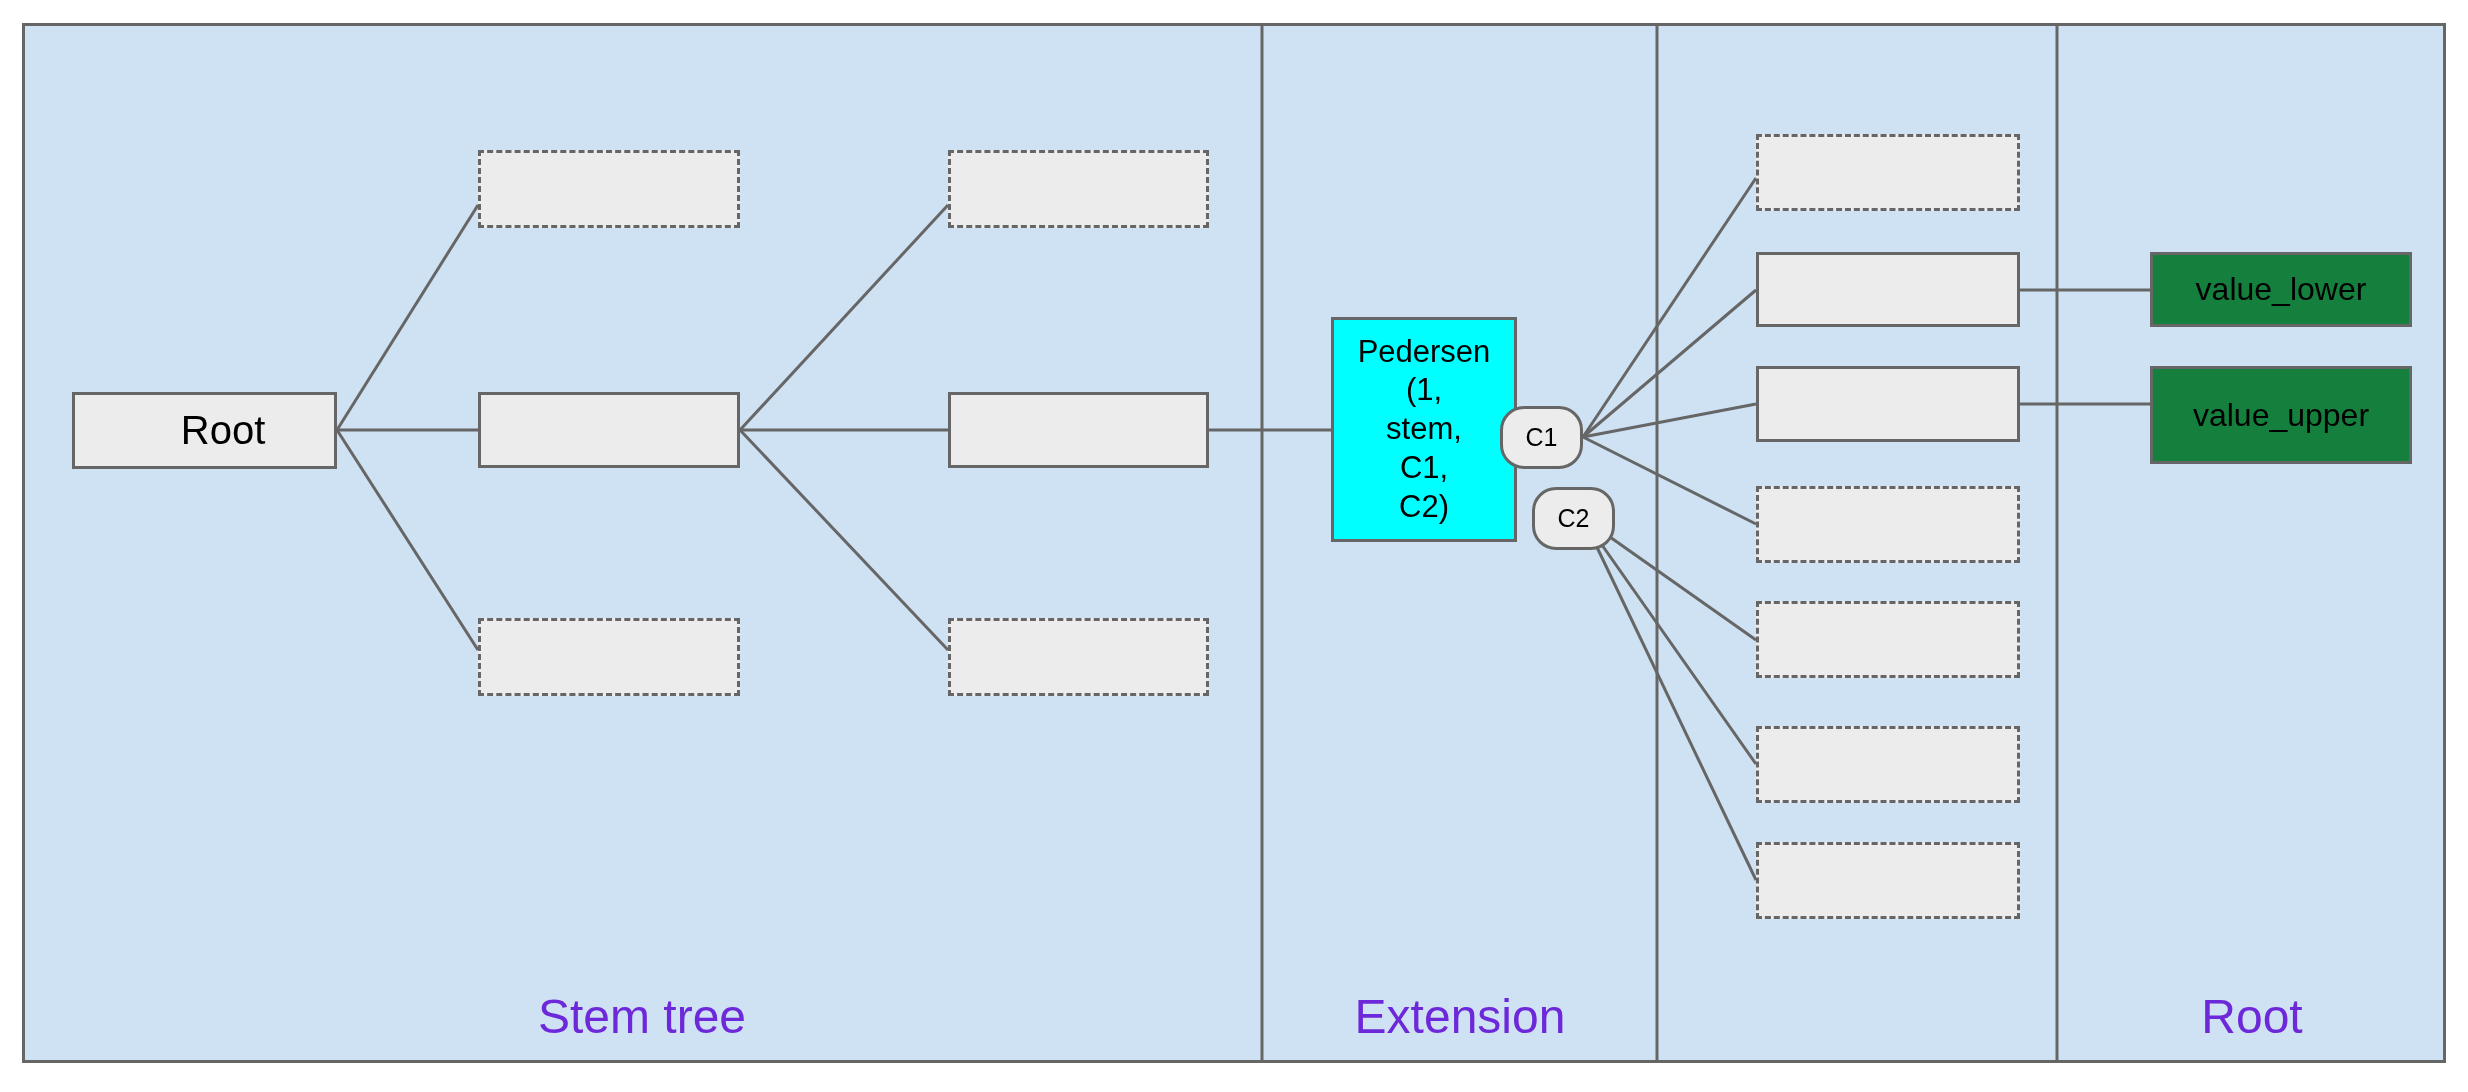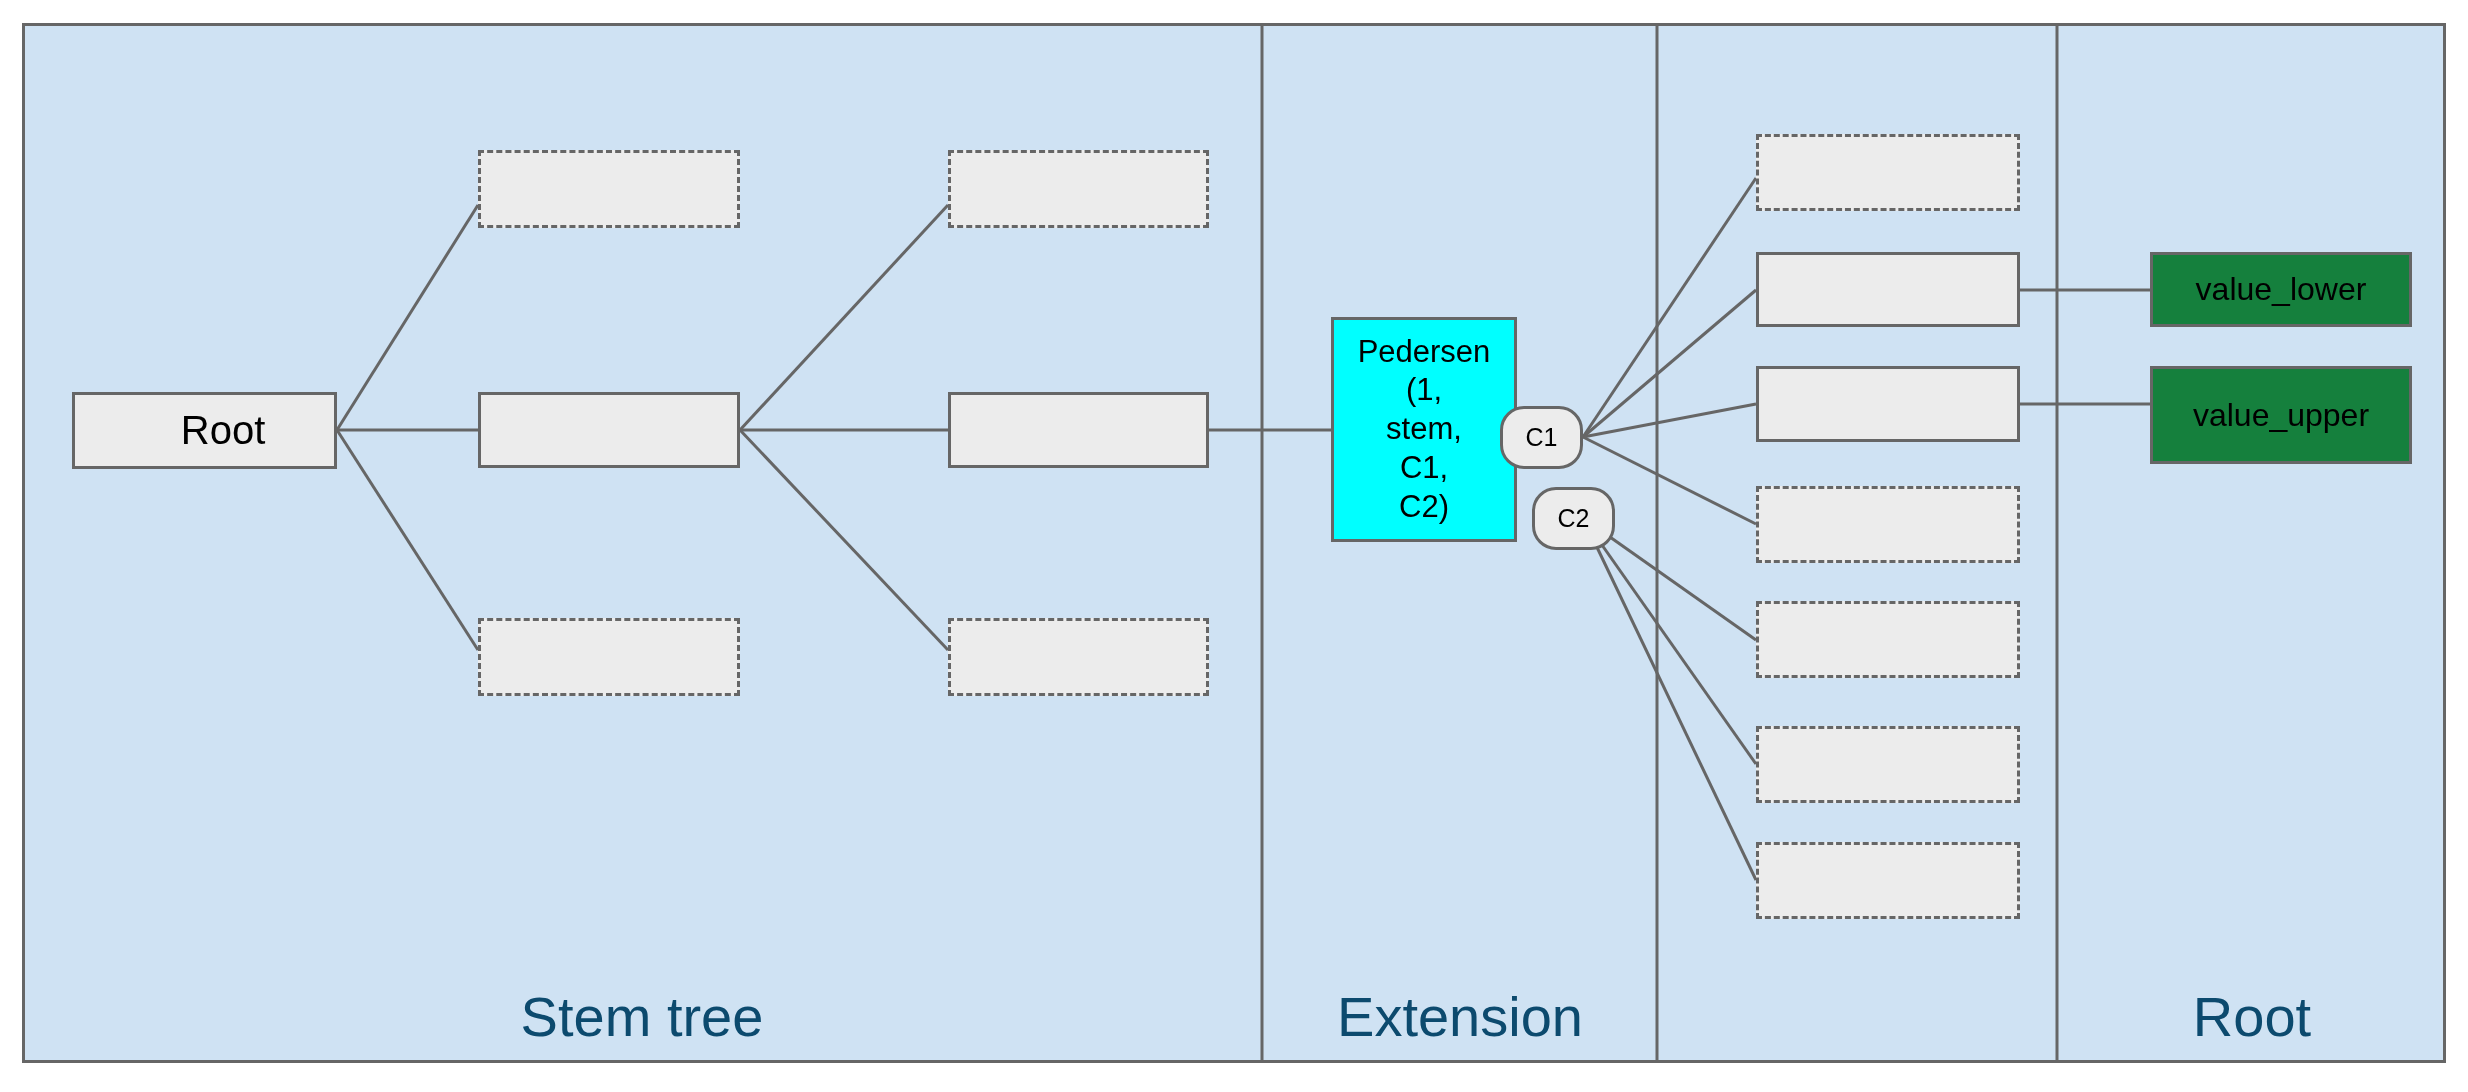--- a/index.html
+++ b/index.html
@@ -64,22 +64,22 @@
     font-size: 25px;
     border-radius: 24px;
   }
   .node.value {
     background: #15803d;
     font-size: 32px;
   }
   .section-label {
     position: absolute;
     transform: translate(-50%, -50%);
-    font-size: 56px;
-    color: #0c4a6e;
+    font-size: 48px;
+    color: #6d28d9;
     white-space: nowrap;
     z-index: 3;
   }
 </style>
 </head>
 <body>
 
 <div class="canvas">
 
   <div class="frame"></div>

